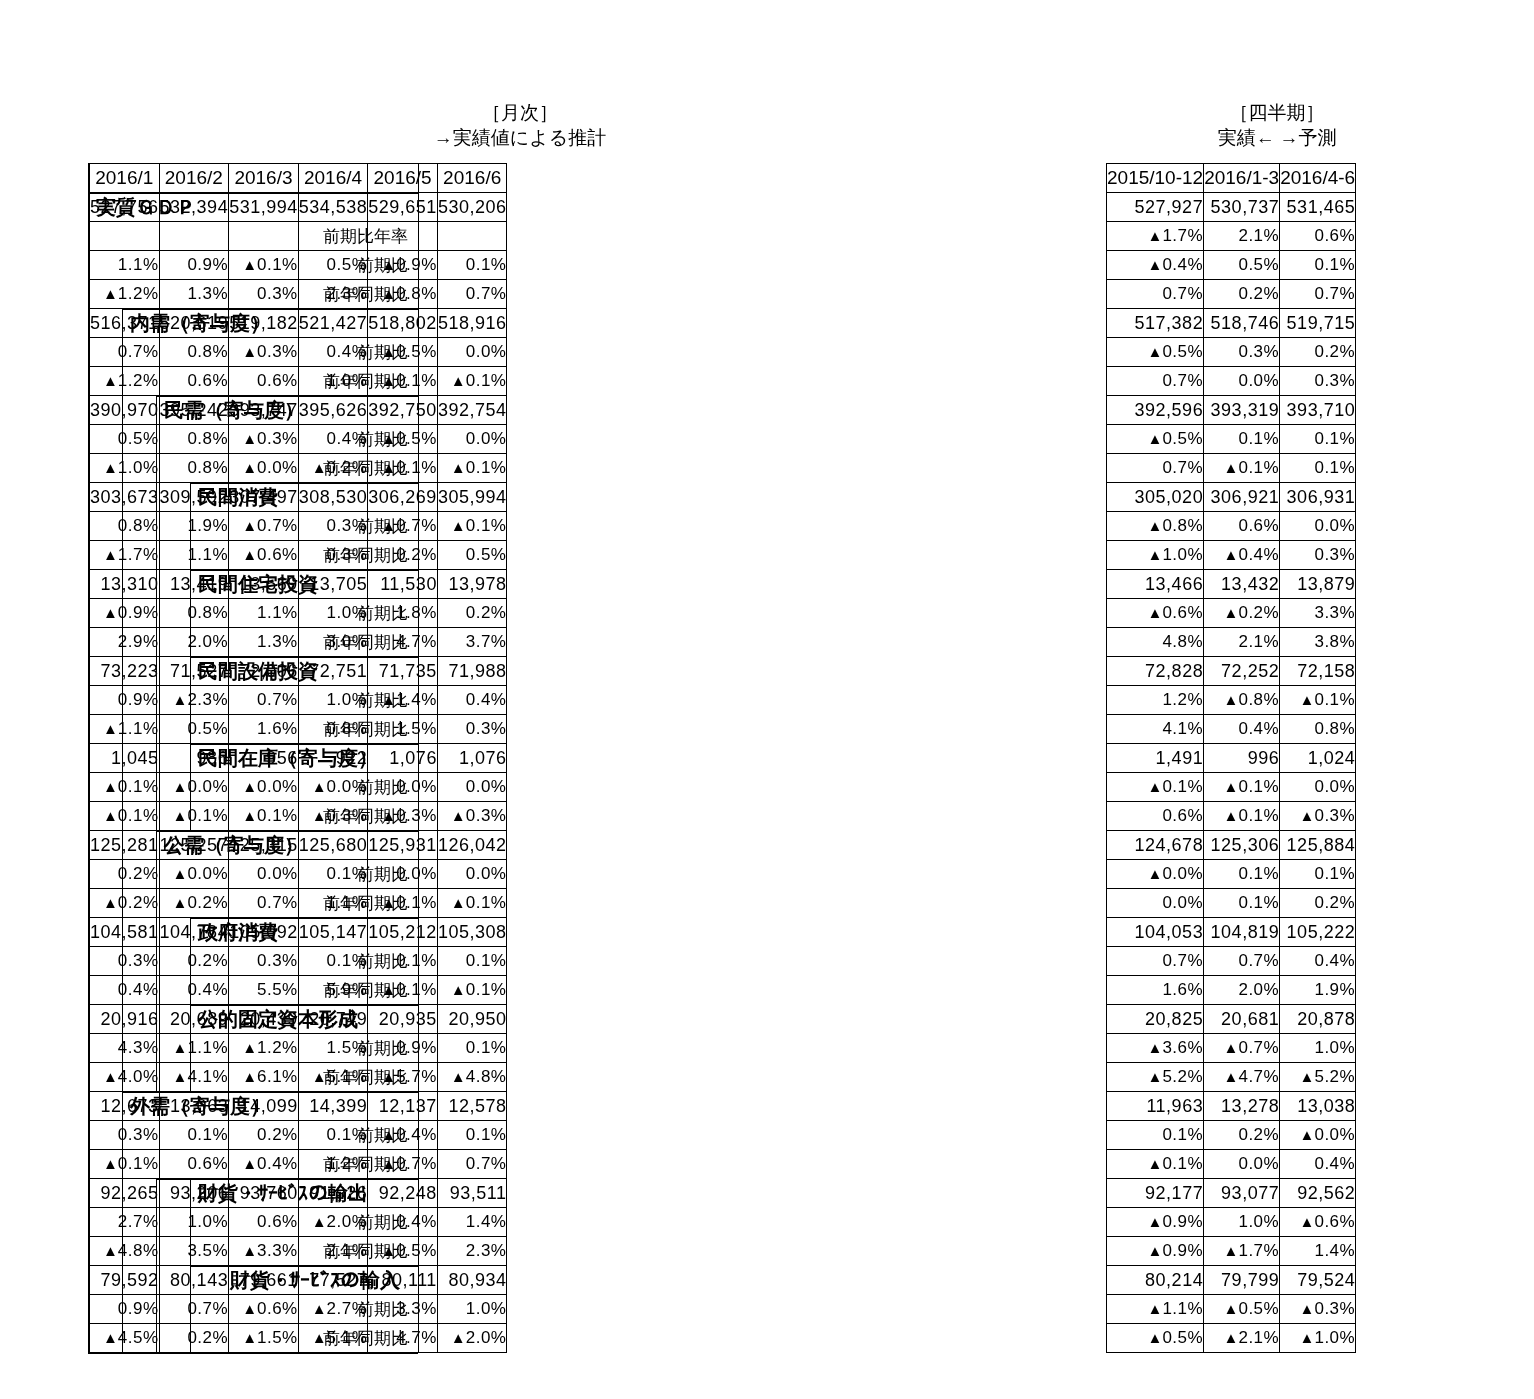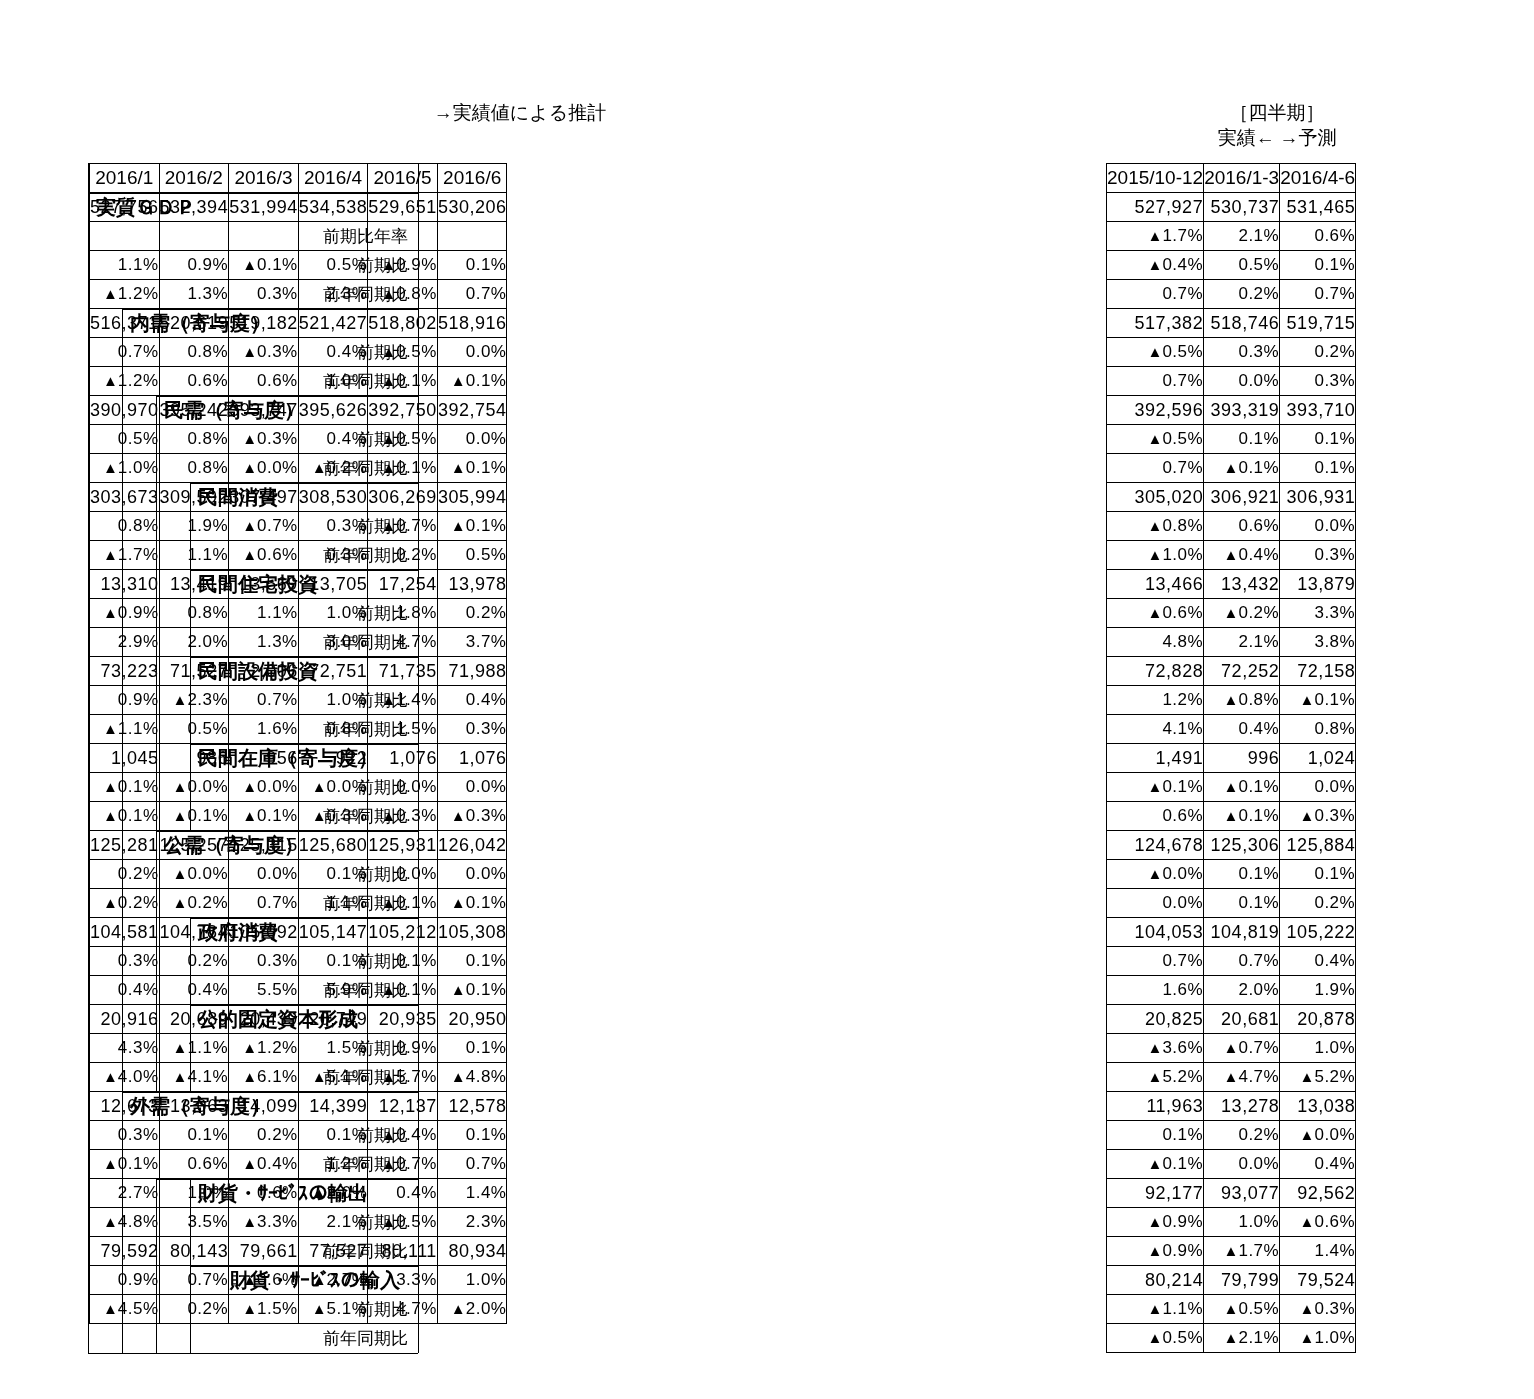--- a/index.html
+++ b/index.html
@@ -163,20 +163,21 @@
     text-align: right;
   }
 </style>
 </head>
 <body>
 
 <div id="page">
 
 
   <div class="caption" id="caption-monthly">
+    <span class="cap-line1">［月次］</span>
     <span class="cap-line2">→実績値による推計</span>
   </div>
 
   <div class="caption" id="caption-quarterly">
     <span class="cap-line1">［四半期］</span>
     <span class="cap-line2">実績← →予測</span>
   </div>
 
   <div id="tables">
     <table class="grid" id="tbl-monthly">
@@ -308,21 +309,21 @@
             <td class="num pct">0.3%</td>
             <td class="num pct">0.2%</td>
             <td class="num pct">0.5%</td>
           </tr>
           <tr>
             <td class="stub nb-all" style="width: 330px;"></td>
             <td class="num">13,310</td>
             <td class="num">13,419</td>
             <td class="num">13,569</td>
             <td class="num">13,705</td>
-            <td class="num">17,254</td>
+            <td class="num">11,530</td>
             <td class="num">13,978</td>
           </tr>
           <tr>
             <td class="stub nb-all"></td>
             <td class="num pct"><span class="tri">▲</span>0.9%</td>
             <td class="num pct">0.8%</td>
             <td class="num pct">1.1%</td>
             <td class="num pct">1.0%</td>
             <td class="num pct">1.8%</td>
             <td class="num pct">0.2%</td>
@@ -490,20 +491,29 @@
             <td class="num pct">0.1%</td>
           </tr>
           <tr>
             <td class="stub nb-all"></td>
             <td class="num pct"><span class="tri">▲</span>0.1%</td>
             <td class="num pct">0.6%</td>
             <td class="num pct"><span class="tri">▲</span>0.4%</td>
             <td class="num pct">1.2%</td>
             <td class="num pct"><span class="tri">▲</span>0.7%</td>
             <td class="num pct">0.7%</td>
+          </tr>
+          <tr>
+            <td class="stub nb-all" style="width: 330px;"></td>
+            <td class="num">92,265</td>
+            <td class="num">93,206</td>
+            <td class="num">93,760</td>
+            <td class="num">91,926</td>
+            <td class="num">92,248</td>
+            <td class="num">93,511</td>
           </tr>
           <tr>
             <td class="stub nb-all"></td>
             <td class="num pct">2.7%</td>
             <td class="num pct">1.0%</td>
             <td class="num pct">0.6%</td>
             <td class="num pct"><span class="tri">▲</span>2.0%</td>
             <td class="num pct">0.4%</td>
             <td class="num pct">1.4%</td>
           </tr>

